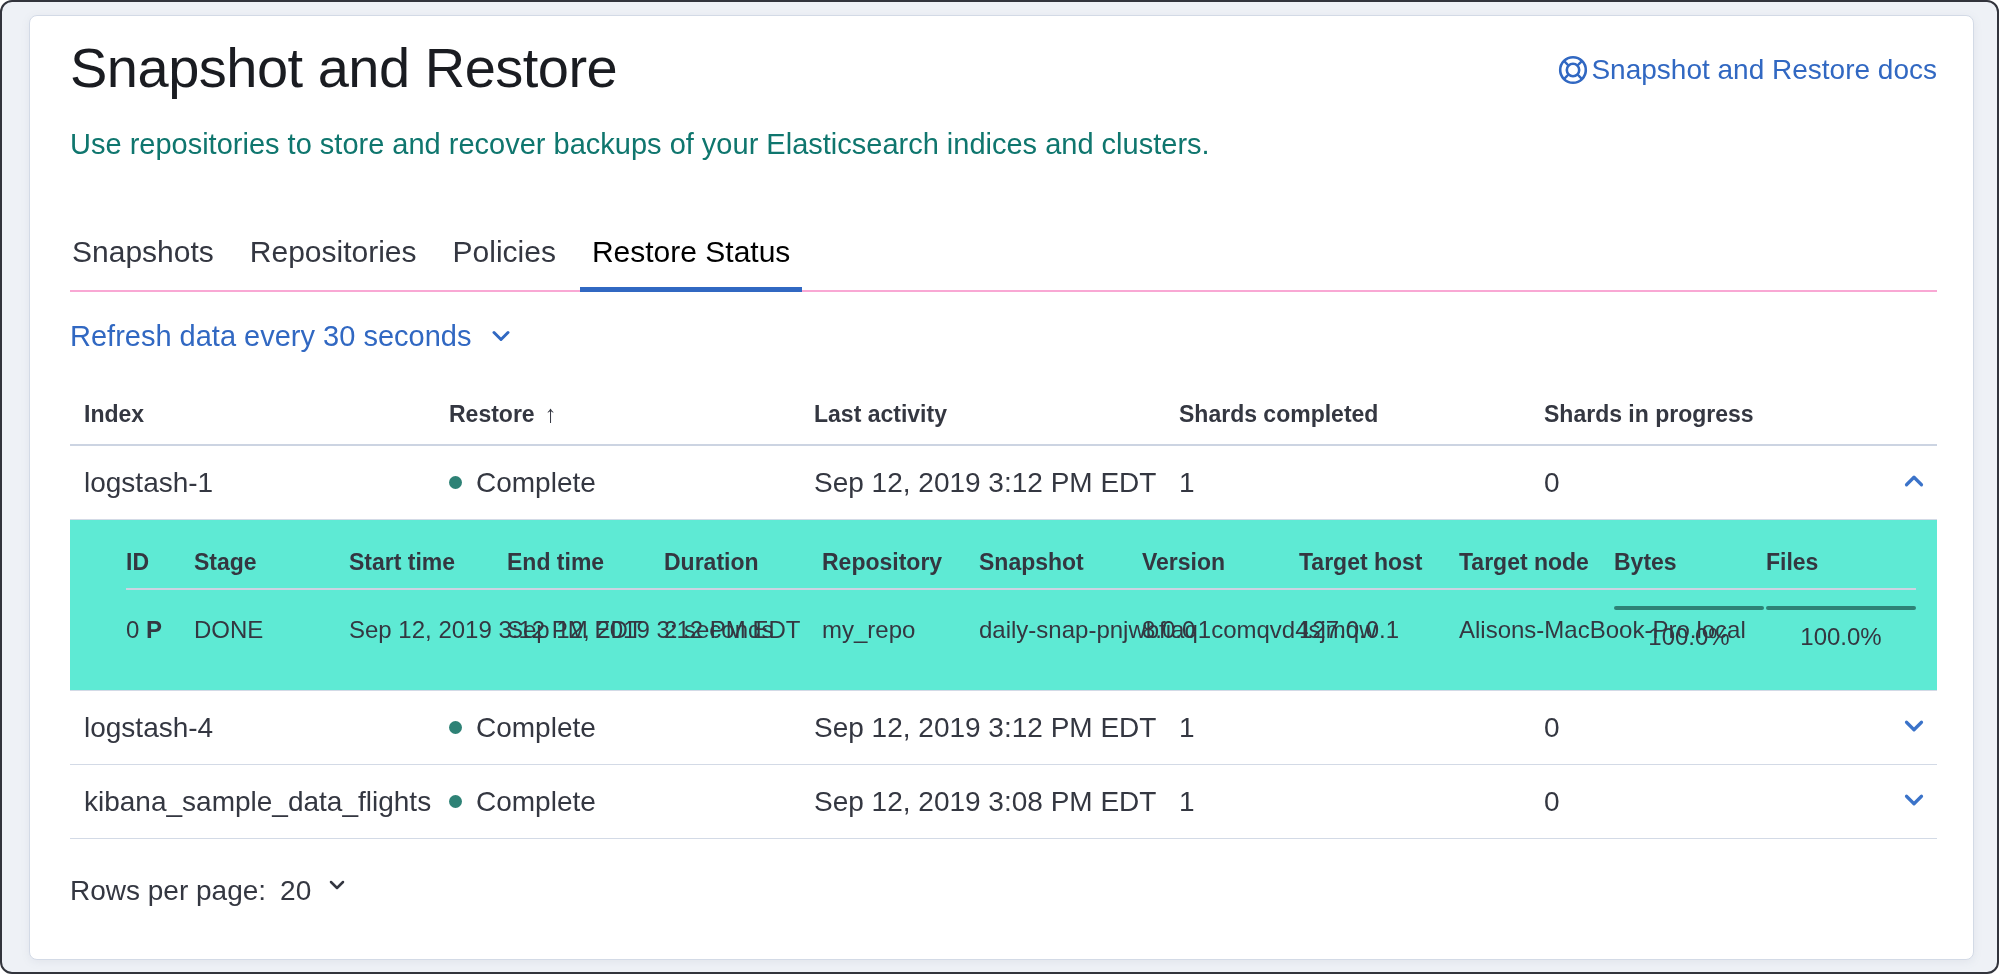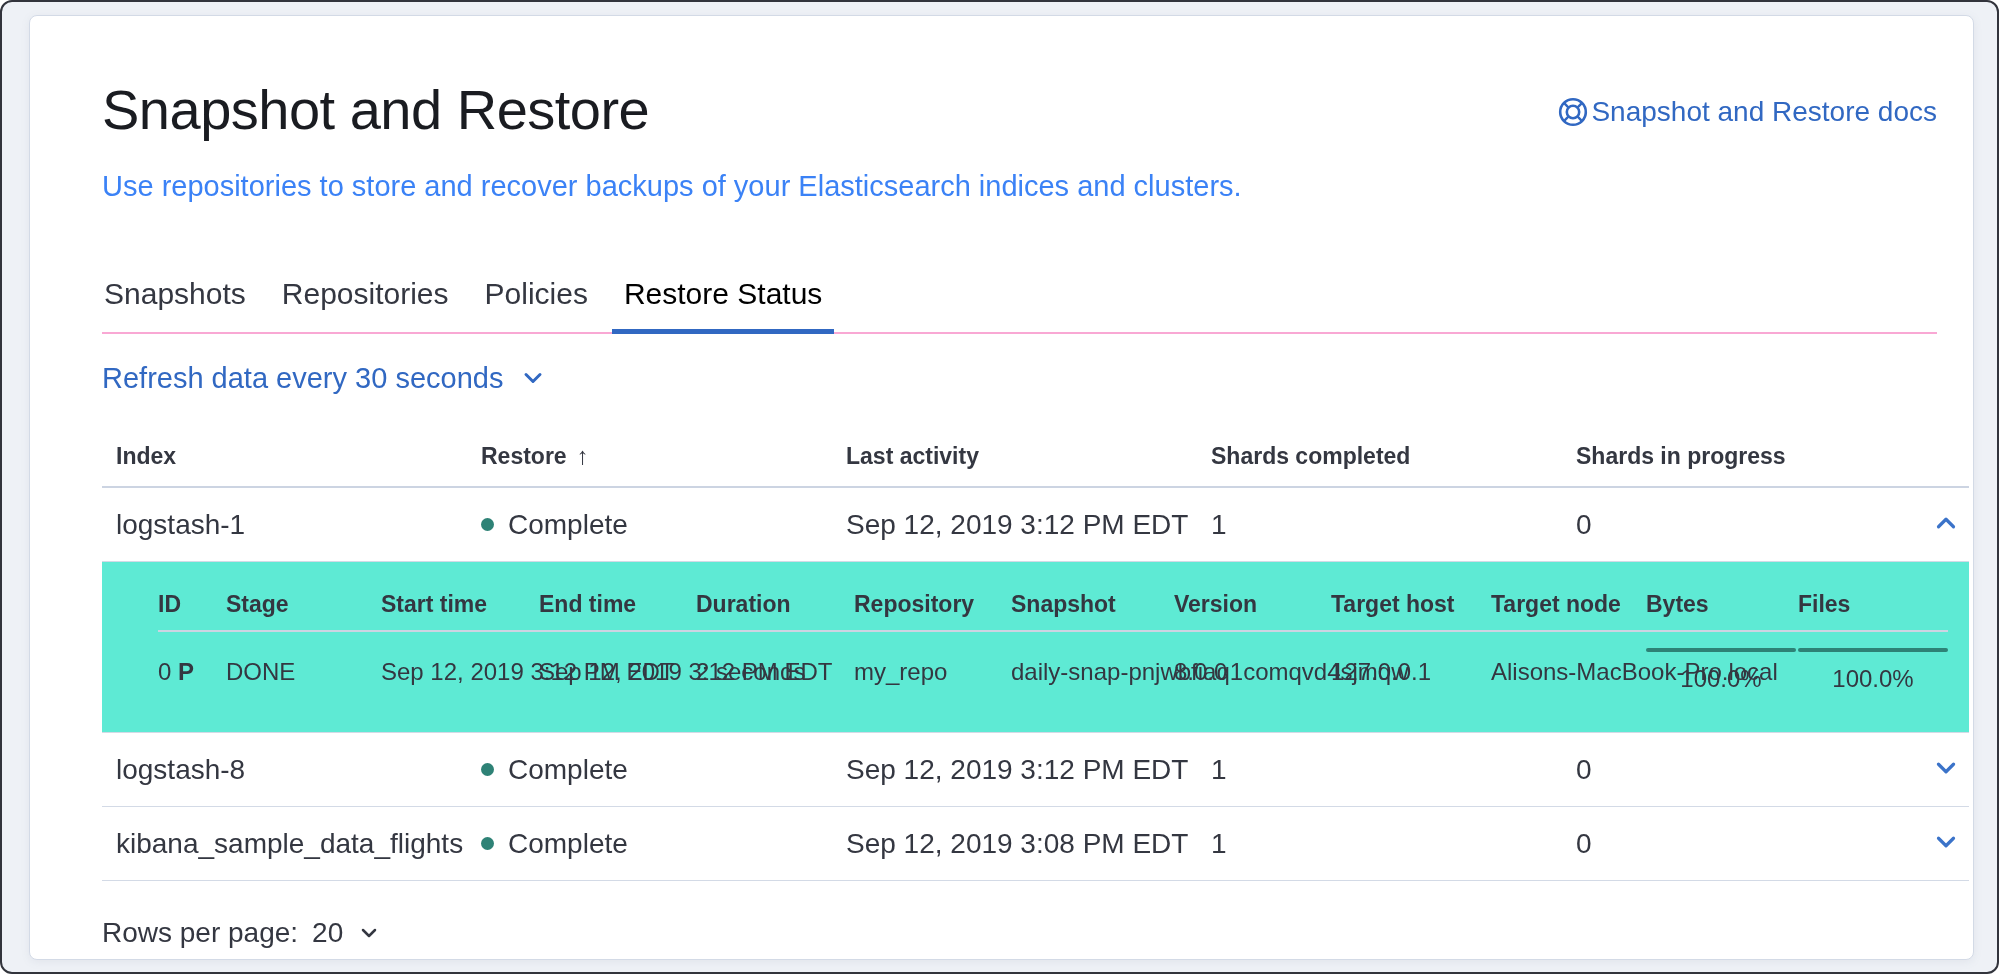--- a/index.html
+++ b/index.html
@@ -19,35 +19,35 @@
   .panel {
     position: absolute;
     left: 27px; top: 13px;
     width: 1945px; height: 945px;
     background: #ffffff;
     border: 1px solid #d3dae6;
     border-radius: 8px;
     box-shadow: 0 2px 8px rgba(120,130,150,0.10);
     overflow: hidden;
   }
-  .panel-body { padding: 62px 36px 0 40px; margin-left: 32px; }
+  .panel-body { padding: 20px 36px 0 40px; }
 
   
   .page-header { display: flex; justify-content: space-between; align-items: flex-start; }
   .page-title {
     font-size: 56px; font-weight: 400; color: #1a1c21; letter-spacing: -0.5px; line-height: 1.15;
   }
   .docs-link {
     display: inline-flex; align-items: center; gap: 2px;
     color: #3168c2; font-size: 28px; text-decoration: none; cursor: pointer;
     margin-top: 18px;
   }
   .docs-link svg { width: 32px; height: 32px; display: block; }
   .page-subtitle {
-    margin-top: 26px; font-size: 29px; color: #3b82f6; line-height: 36px; font-weight: 400;
+    margin-top: 26px; font-size: 29px; color: #0f766e; line-height: 36px; font-weight: 400;
   }
 
   
   .tabs {
     margin-top: 54px;
     display: flex; gap: 32px;
     border-bottom: 2px solid #f9a8d4;
   }
   .tab {
     font-size: 30px; color: #343741; padding: 18px 2px 20px 2px;
@@ -107,21 +107,21 @@
   }
   .wrap-cell { overflow-wrap: break-word; word-break: break-word; white-space: normal; }
   .id-badge { font-weight: 700; }
   .progress-wrap { width: 150px; }
   .progress-bar { height: 4px; border-radius: 2px; background: #2e8276; width: 100%; }
   .progress-label { margin-top: 10px; text-align: center; font-size: 24px; color: #343741; }
 
   
   .table-footer { padding: 34px 0 0 0; }
   .rows-per-page {
-    display: inline-flex; align-items: center; gap: 14px;
+    display: inline-flex; gap: 14px;
     background: none; border: none; cursor: pointer; font-family: inherit;
     font-size: 28px; color: #343741; line-height: 36px;
   }
   .rows-per-page svg { width: 24px; height: 24px; color: #343741; }
 </style>
 </head>
 <body>
 
 <div class="screen">
   <div class="panel">
@@ -259,21 +259,21 @@
                         <div class="progress-label">100.0%</div>
                       </div>
                     </td>
                   </tr>
                 </tbody>
               </table>
             </td>
           </tr>
 
           <tr>
-            <td>logstash-8</td>
+            <td>logstash-4</td>
             <td>
               <span class="status-cell">
                 <span class="status-dot"></span>
                 <span>Complete</span>
               </span>
             </td>
             <td>Sep 12, 2019 3:12 PM EDT</td>
             <td>1</td>
             <td>0</td>
             <td style="padding-left:0;">

